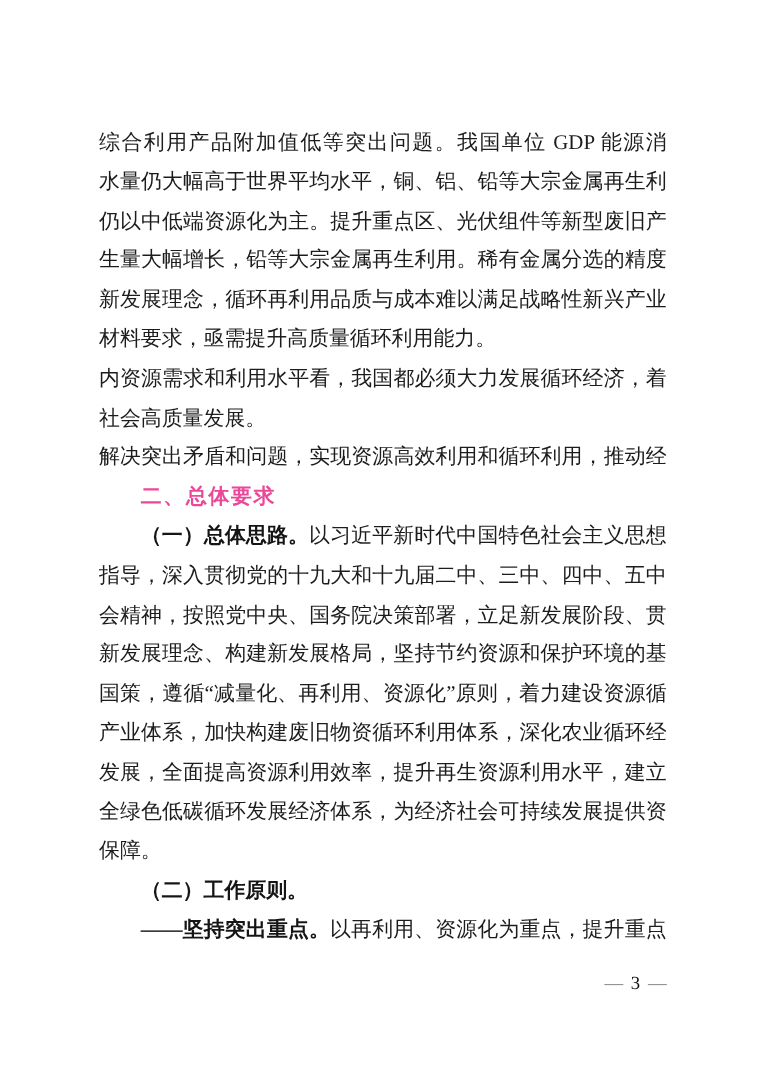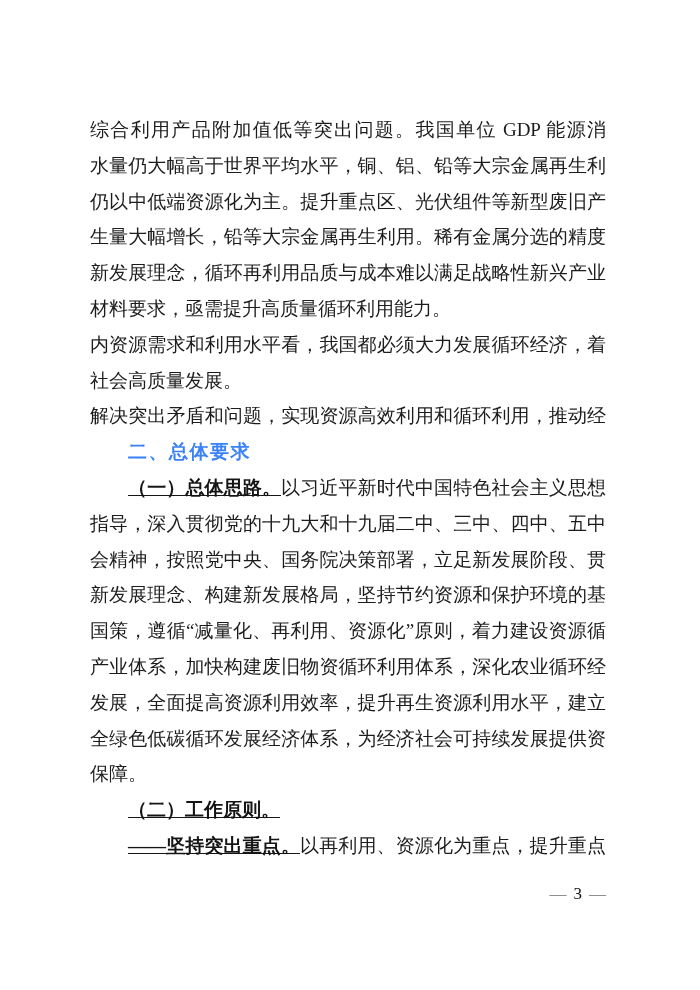--- a/index.html
+++ b/index.html
@@ -35,26 +35,25 @@
     text-align-last: justify;
     text-justify: inter-character;
   }
   .line.indent {
     padding-left: 38px;
   }
   .line.heading {
     font-family: "Liberation Sans", "DejaVu Sans", sans-serif;
     font-weight: 700;
     letter-spacing: 1.5px;
-    color: #3b82f6;
+    color: #ec4899;
   }
   .lead {
     font-weight: 700;
     color: #151515;
-    text-decoration: underline;
   }
   .page-number {
     position: absolute;
     left: 90px;
     top: 882px;
     width: 516px;
     text-align: right;
     font-size: 17px;
     line-height: 24px;
   }

